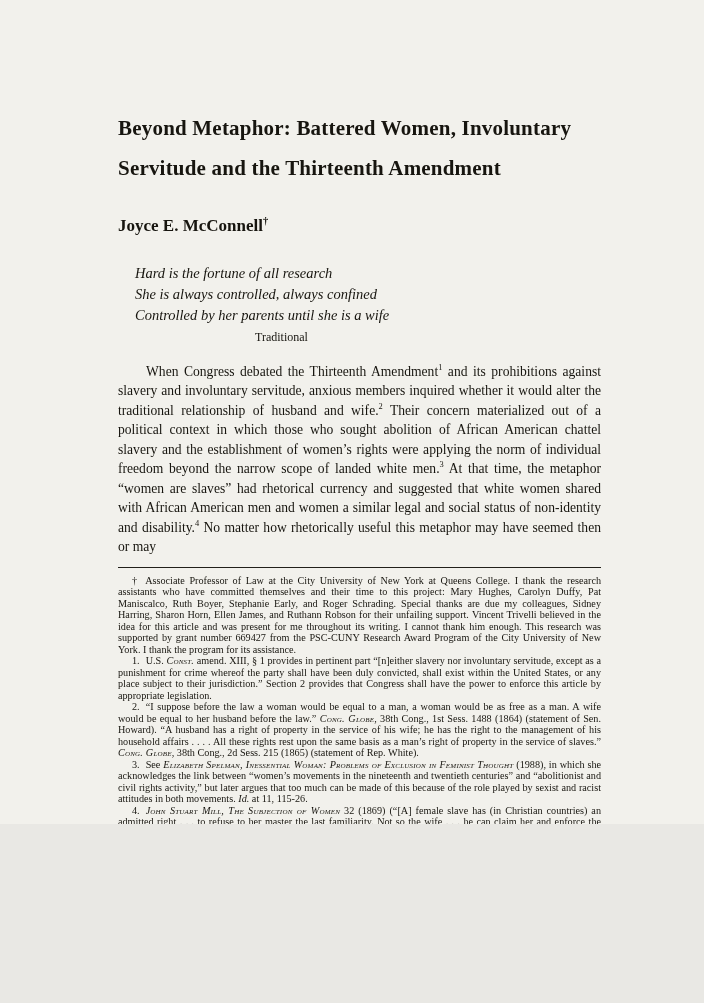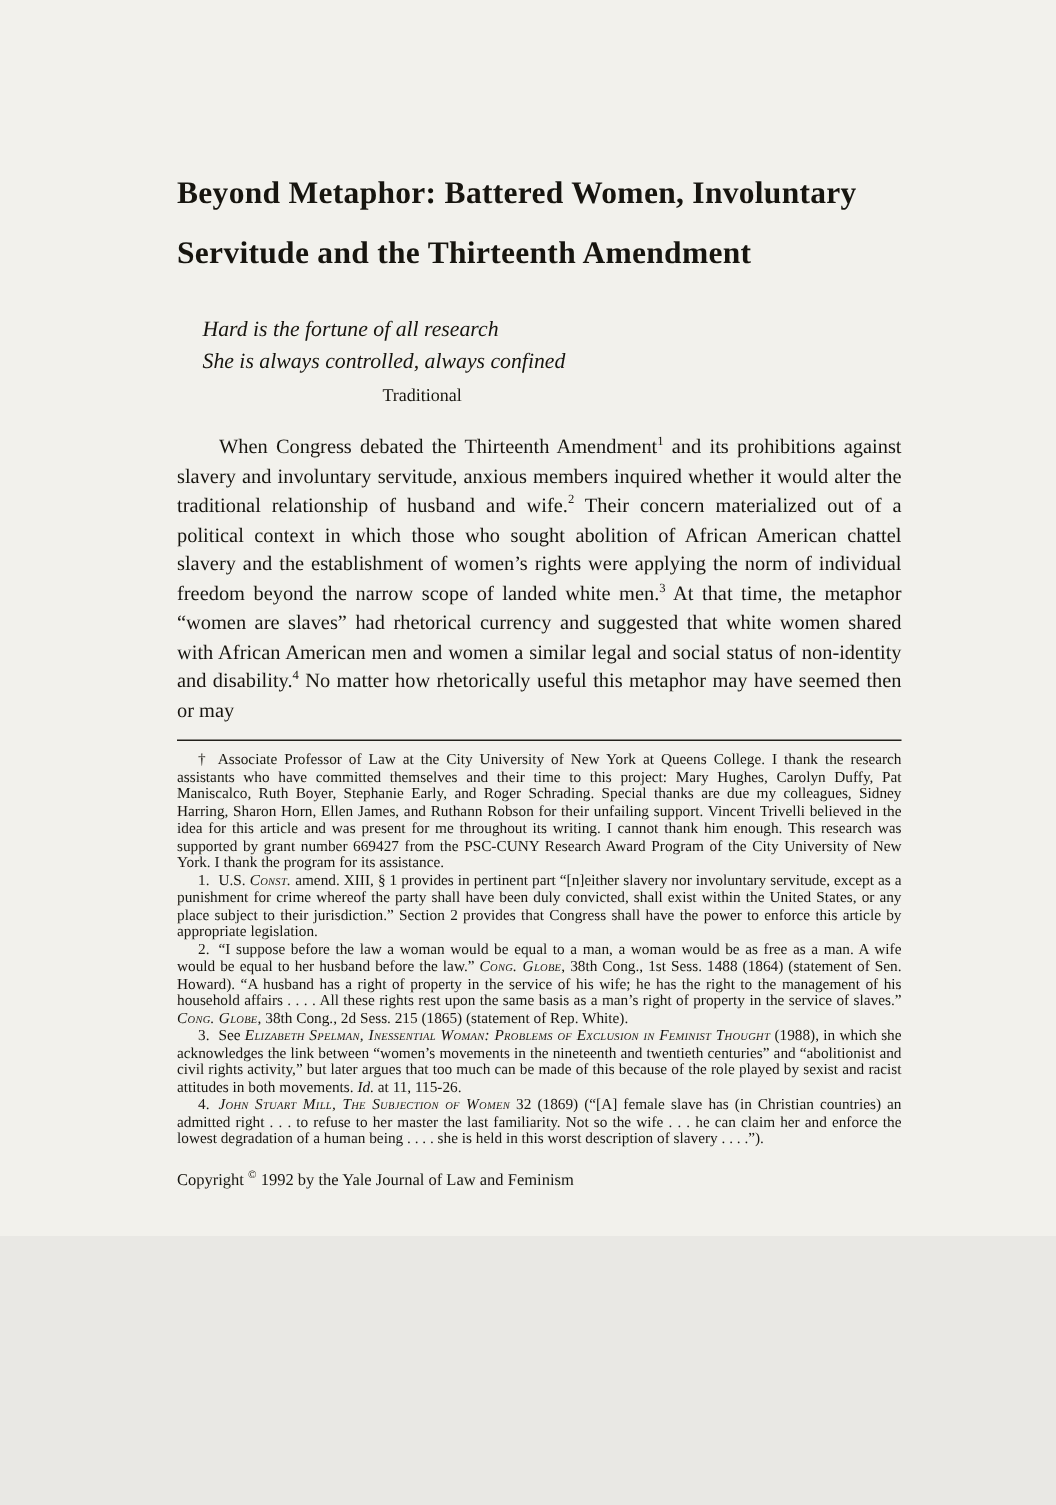--- a/index.html
+++ b/index.html
@@ -80,24 +80,26 @@
 </head>
 <body>
 
 <div class="page">
 
   <h1 class="title">
     <span class="t-line">Beyond Metaphor: Battered Women, Involuntary</span>
     <span class="t-line">Servitude and the Thirteenth Amendment</span>
   </h1>
 
+  <div class="author"><span>Joyce E. McConnell</span><sup>†</sup></div>
 
   <div class="epigraph">
     <div class="ep-line">Hard is the fortune of all research</div>
     <div class="ep-line">She is always controlled, always confined</div>
+    <div class="ep-line">Controlled by her parents until she is a wife</div>
     <div class="ep-attrib">Traditional</div>
   </div>
 
   <p class="body-par"><span>When Congress debated the Thirteenth Amendment</span><sup>1</sup><span> and its prohibitions against slavery and involuntary servitude, anxious members inquired whether it would alter the traditional relationship of husband and wife.</span><sup>2</sup><span> Their concern materialized out of a political context in which those who sought abolition of African American chattel slavery and the establishment of women’s rights were applying the norm of individual freedom beyond the narrow scope of landed white men.</span><sup>3</sup><span> At that time, the metaphor “women are slaves” had rhetorical currency and suggested that white women shared with African American men and women a similar legal and social status of non-identity and disability.</span><sup>4</sup><span> No matter how rhetorically useful this metaphor may have seemed then or may</span></p>
 
   <hr class="fn-rule">
 
   <div class="footnotes">
     <p class="fn"><span class="fn-marker">†</span><span><span>Associate Professor of Law at the City University of New York at Queens College. I thank the research assistants who have committed themselves and their time to this project: Mary Hughes, Carolyn Duffy, Pat Maniscalco, Ruth Boyer, Stephanie Early, and Roger Schrading. Special thanks are due my colleagues, Sidney Harring, Sharon Horn, Ellen James, and Ruthann Robson for their unfailing support. Vincent Trivelli believed in the idea for this article and was present for me throughout its writing. I cannot thank him enough. This research was supported by grant number 669427 from the PSC-CUNY Research Award Program of the City University of New York. I thank the program for its assistance.</span></span></p>
     <p class="fn"><span class="fn-marker">1.</span><span><span>U.S. </span><span class="sc">Const.</span><span> amend. XIII, § 1 provides in pertinent part “[n]either slavery nor involuntary servitude, except as a punishment for crime whereof the party shall have been duly convicted, shall exist within the United States, or any place subject to their jurisdiction.” Section 2 provides that Congress shall have the power to enforce this article by appropriate legislation.</span></span></p>

